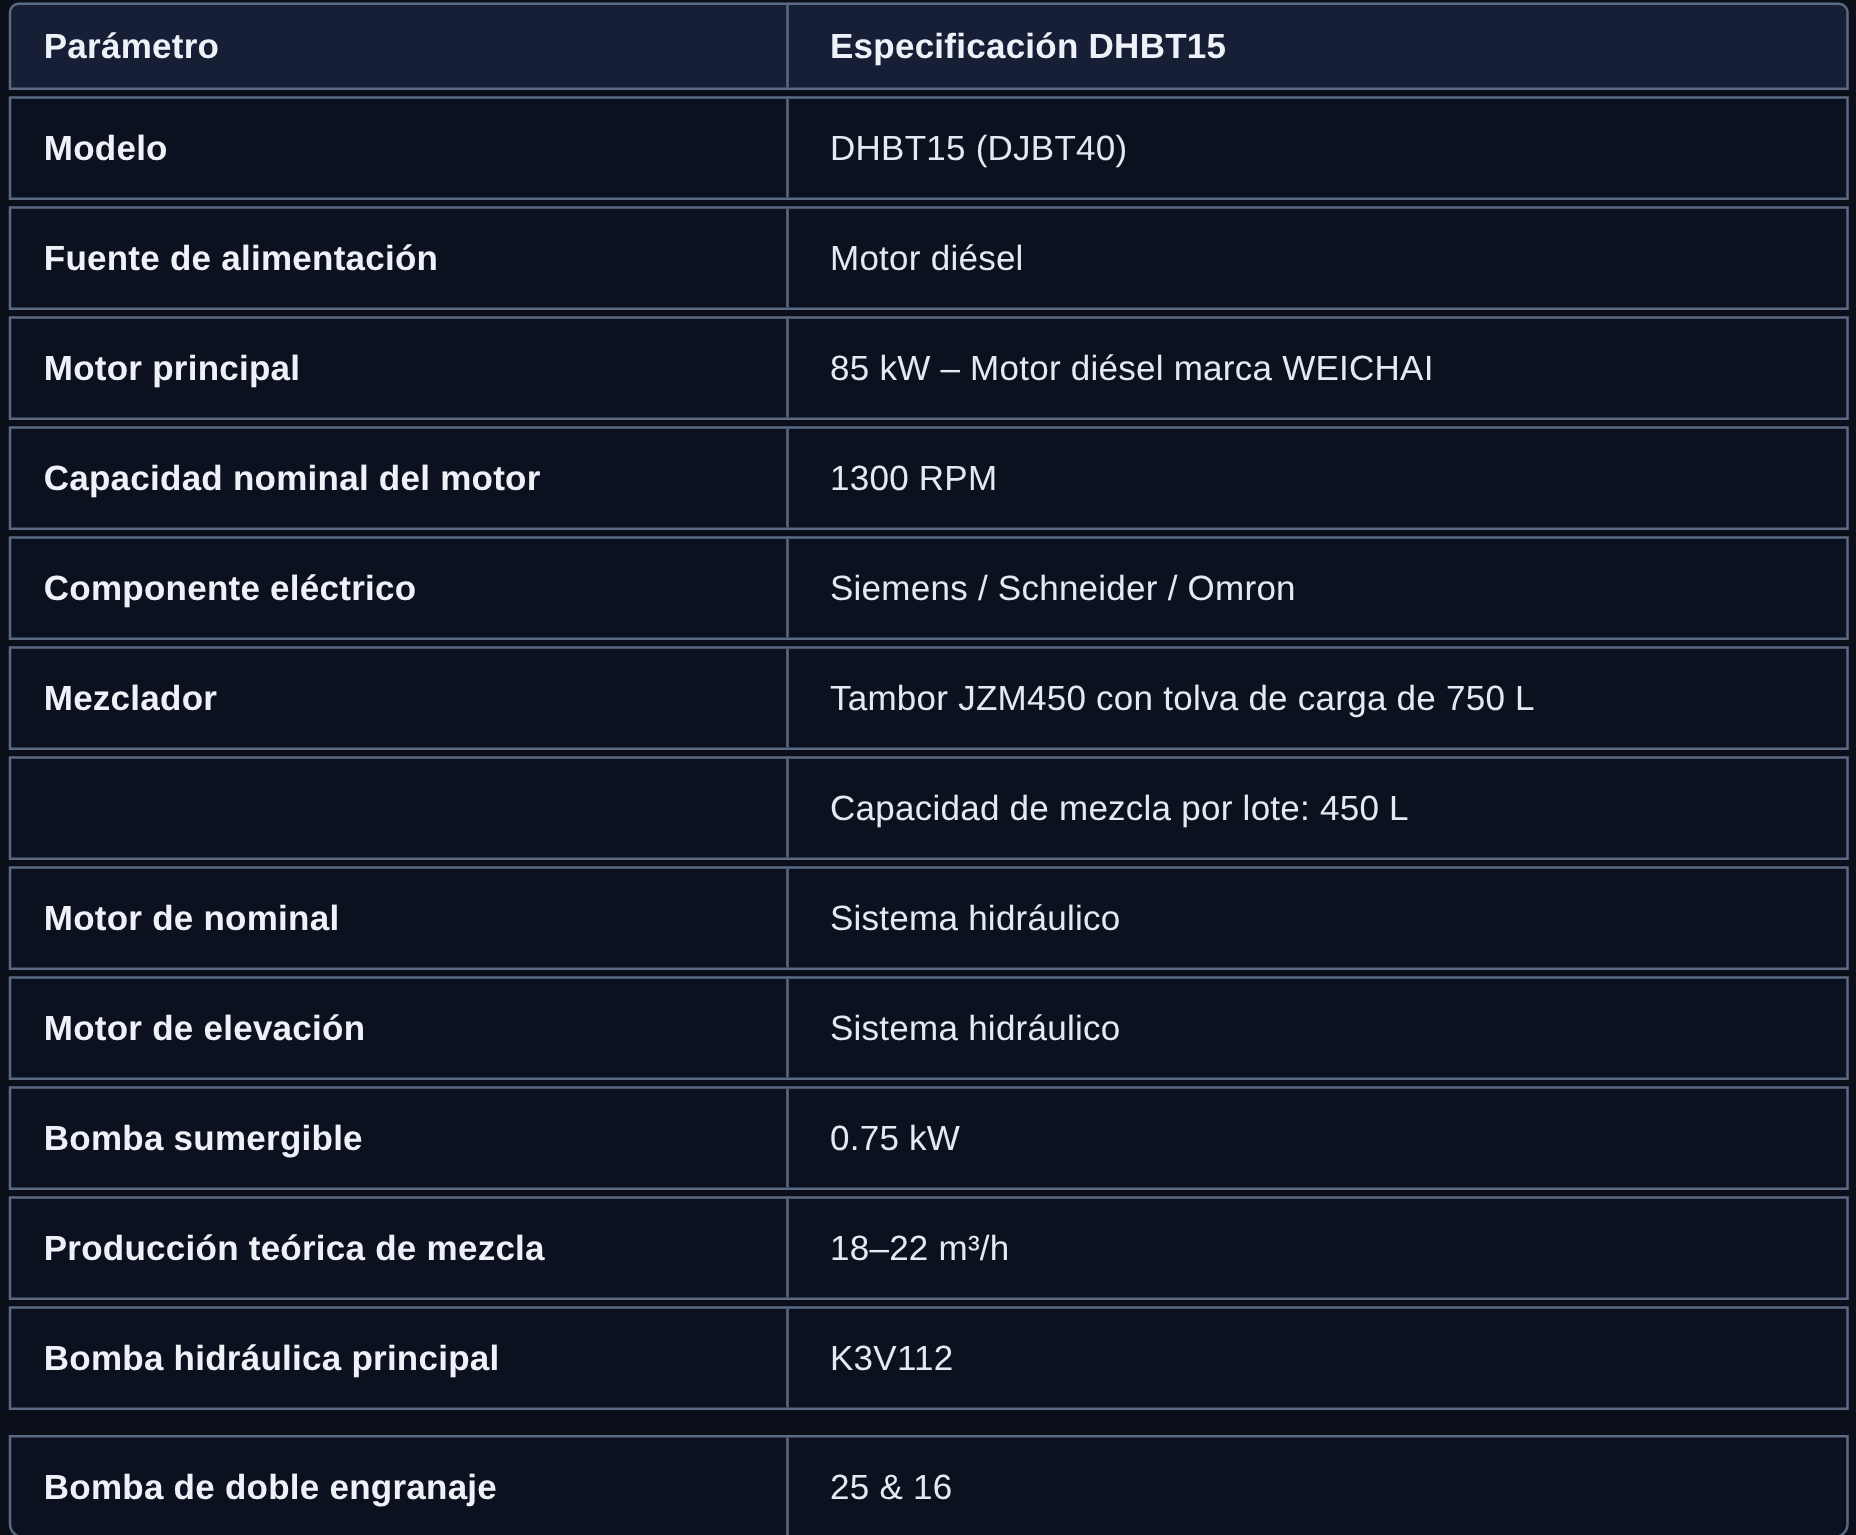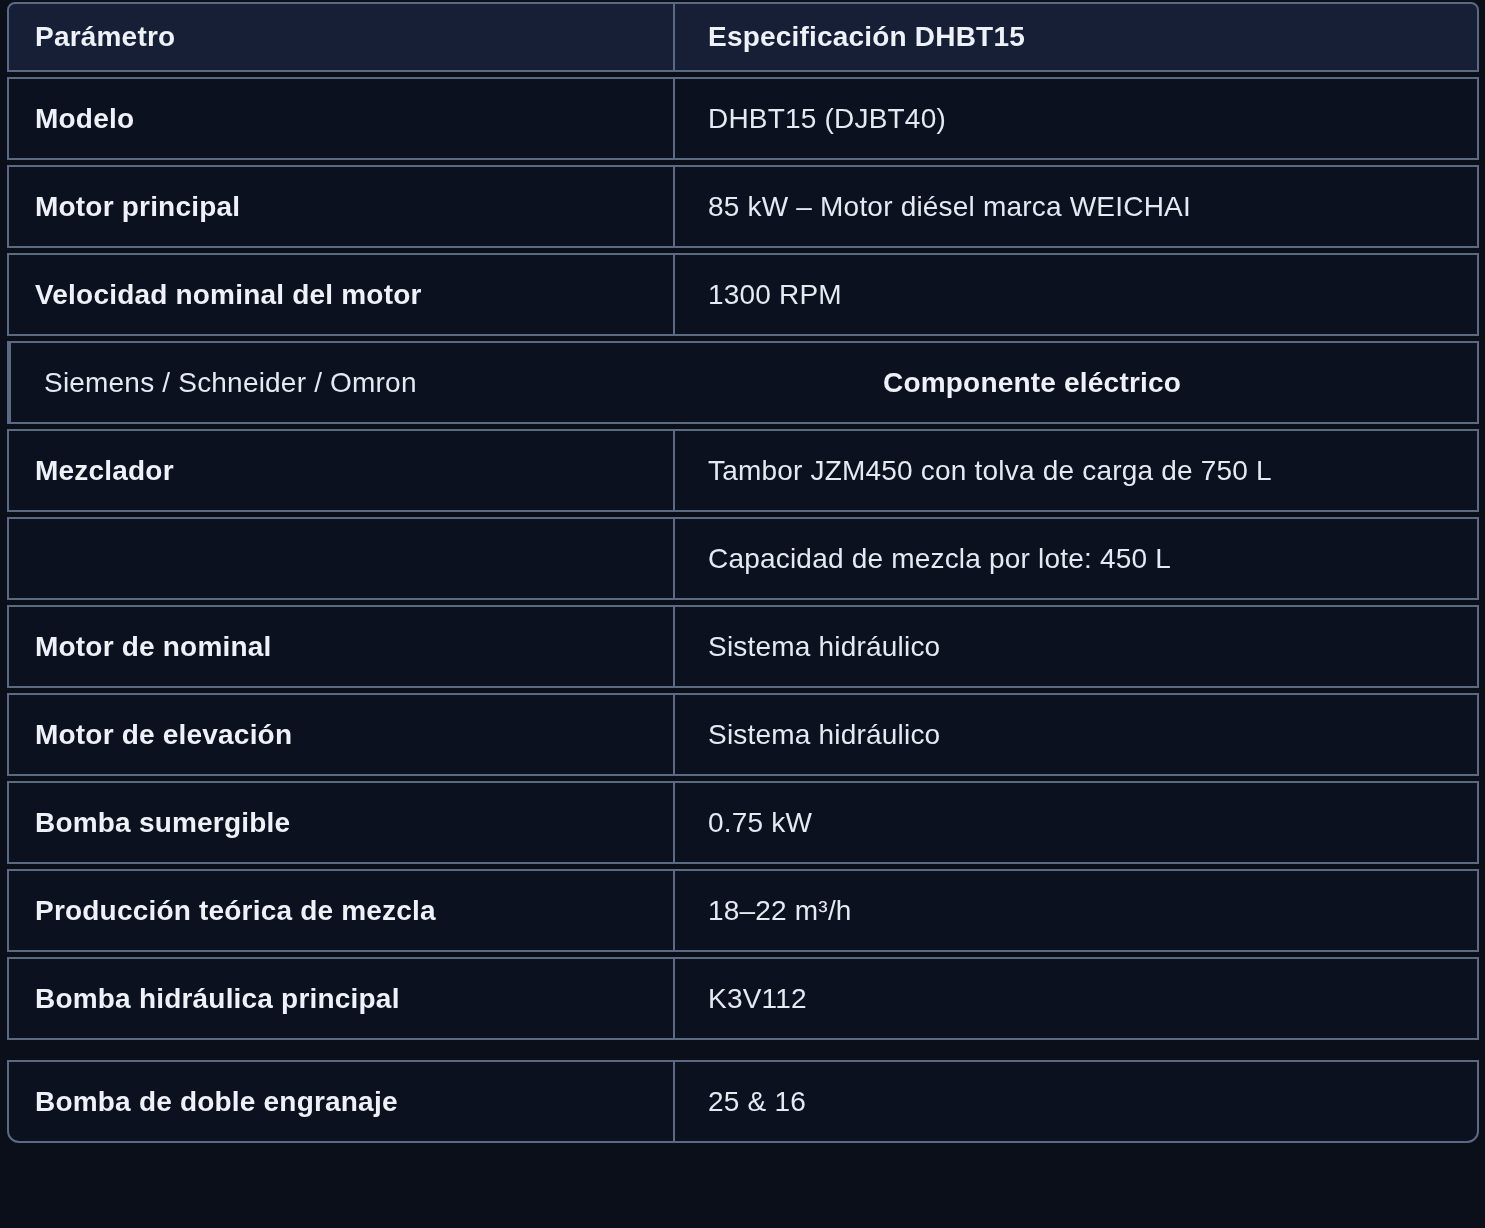--- a/index.html
+++ b/index.html
@@ -22,21 +22,20 @@
     position:absolute;
     left:7px; top:2px; right:6px;
   }
   .row{
     display:flex;
     align-items:stretch;
     background:var(--row-bg);
     border:2px solid var(--border);
     margin-bottom:5px;
     height:83px;
-    gap:44px;
   }
   .row.header{
     background:var(--header-bg);
     height:70px;
     border-top-left-radius:8px;
     border-top-right-radius:8px;
   }
   .row.last{
     border-bottom-left-radius:12px;
     border-bottom-right-radius:12px;
@@ -72,30 +71,34 @@
   <div class="row header">
     <div class="cell param">Parámetro</div>
     <div class="cell value">Especificación DHBT15</div>
   </div>
   <div id="rows-container">
       <div class="row">
         <div class="cell param">Modelo</div>
         <div class="cell value">DHBT15 (DJBT40)</div>
       </div>
       <div class="row">
+        <div class="cell param">Fuente de alimentación</div>
+        <div class="cell value">Motor diésel</div>
+      </div>
+      <div class="row">
         <div class="cell param">Motor principal</div>
         <div class="cell value">85 kW – Motor diésel marca WEICHAI</div>
       </div>
       <div class="row">
-        <div class="cell param">Velocidad nominal del motor</div>
+        <div class="cell param">Capacidad nominal del motor</div>
         <div class="cell value">1300 RPM</div>
       </div>
       <div class="row">
+        <div class="cell param">Componente eléctrico</div>
         <div class="cell value">Siemens / Schneider / Omron</div>
-        <div class="cell param">Componente eléctrico</div>
       </div>
       <div class="row">
         <div class="cell param">Mezclador</div>
         <div class="cell value">Tambor JZM450 con tolva de carga de 750 L</div>
       </div>
       <div class="row">
         <div class="cell param"></div>
         <div class="cell value">Capacidad de mezcla por lote: 450 L</div>
       </div>
       <div class="row">

